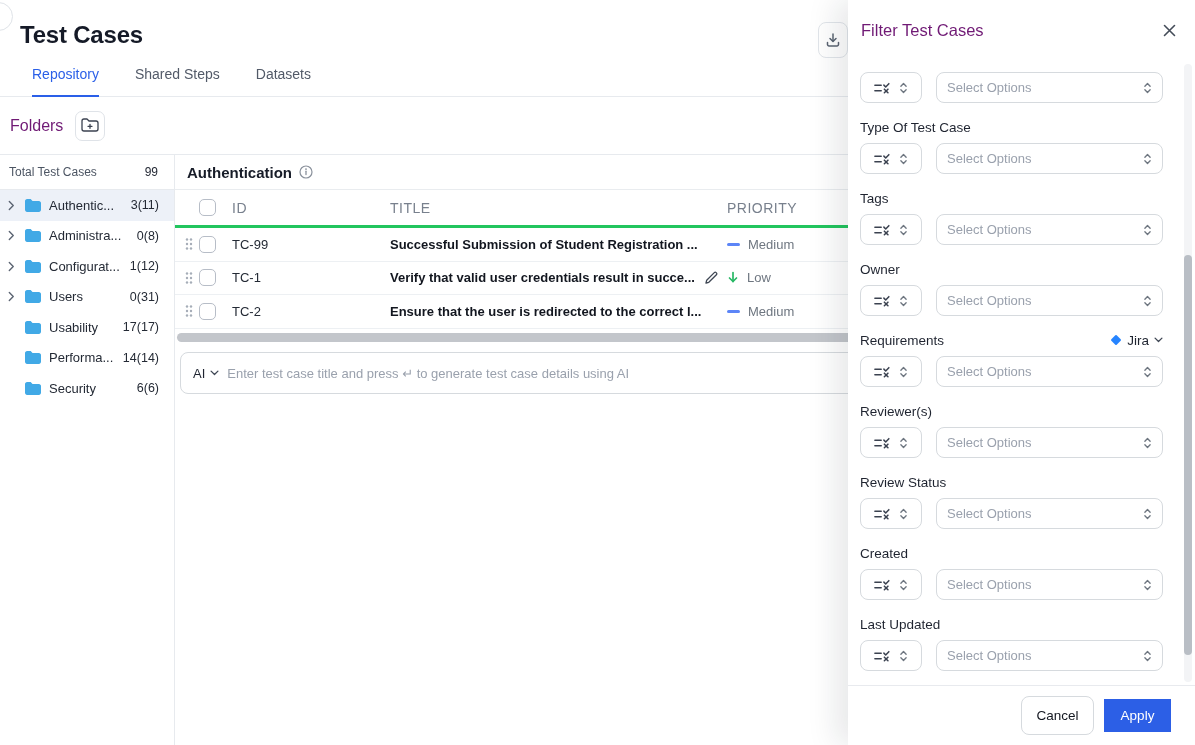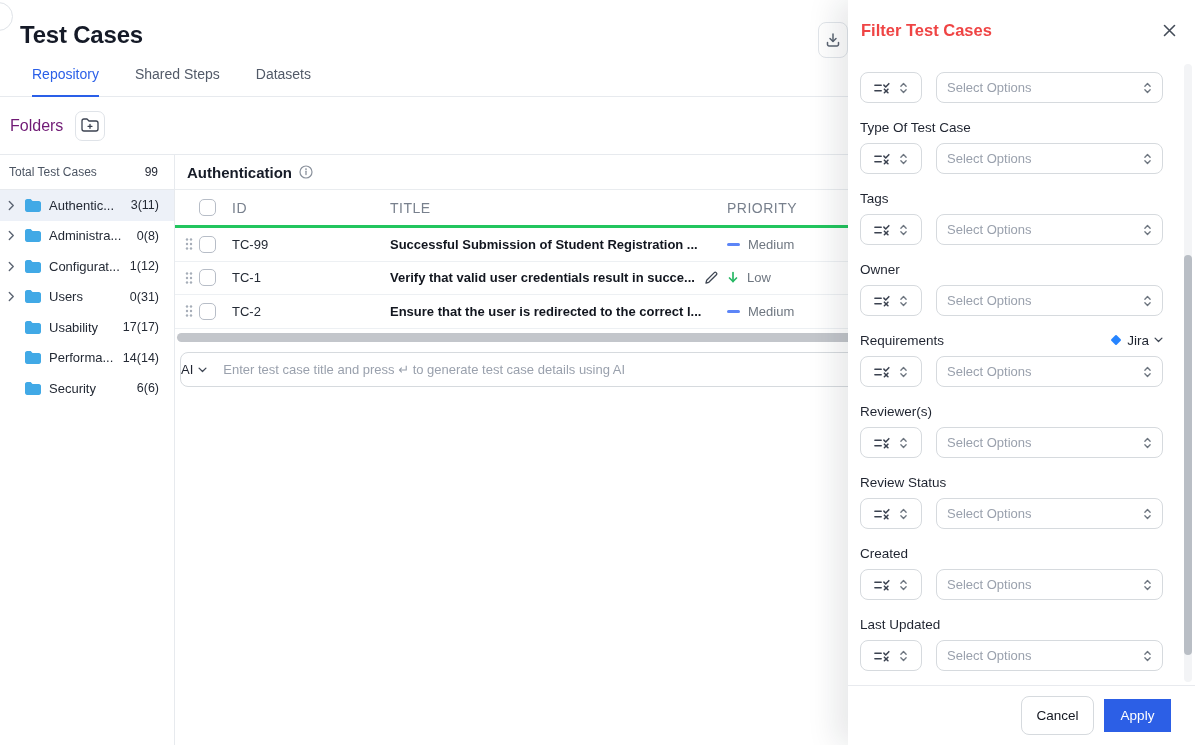--- a/index.html
+++ b/index.html
@@ -47,30 +47,30 @@
     color:#78808d; font-weight:500; }
   .t-row { height:33.5px; border-bottom:1px solid #edf0f3; font-size:13px; }
   .checkbox { width:17px; height:17px; border:1.5px solid #b7bdc7; border-radius:5px; background:#fff; cursor:pointer; }
   .drag-col { display:flex; align-items:center; }
   .cell-id { color:#242a35; }
   .cell-title { font-weight:600; color:#12161f; display:flex; align-items:center; gap:9px; white-space:nowrap; overflow:hidden; }
   .cell-priority { display:flex; align-items:center; gap:8px; }
   .pri-dash { width:13px; height:3px; border-radius:2px; background:currentColor; }
   .pri-label { color:#6e7680; font-size:13px; }
   .h-scroll { position:absolute; left:2px; top:178px; width:860px; height:9px; border-radius:5px; background:#c3c6cb; }
-  .ai-bar { position:absolute; left:5px; top:197px; width:880px; height:35px; border:1px solid #d6dade;
-    border-radius:8px; display:flex; align-items:center; padding:0 0; gap:14px; background:#fff; }
+  .ai-bar { position:absolute; left:5px; top:197px; width:880px; height:42px; border:1px solid #d6dade;
+    border-radius:8px; display:flex; align-items:center; padding:0 12px; gap:6px; background:#fff; }
   .ai-chip { display:flex; align-items:center; gap:5px; font-size:13px; font-weight:500; color:#1f2430; cursor:pointer; }
   .ai-input { border:none; outline:none; flex:1; font-size:13px; font-family:inherit; color:#1c212c; background:transparent; }
   .ai-input::placeholder { color:#9aa1ad; }
   
   .panel { position:absolute; top:0; left:848px; width:347px; bottom:0; background:#fff;
     box-shadow:-12px 0 28px rgba(18,26,40,.10); z-index:10; }
   .panel-head { height:60px; display:flex; align-items:center; padding:0 16px 0 13px; }
-  .panel-title { font-size:16.5px; font-weight:700; color:#ef4444; }
+  .panel-title { font-size:16.5px; font-weight:400; color:#701a75; }
   .close-btn { margin-left:auto; background:none; border:none; padding:2px; cursor:pointer; display:flex; }
   .panel-body { position:absolute; top:60px; left:0; right:0; bottom:60px; overflow:hidden; padding:12px 32px 0 12px; }
   .field { margin-bottom:16px;border-radius:11px; }
   .f-label-row { display:flex; align-items:center; margin-bottom:8px; height:16px;
     font-size:13.5px; font-weight:500; color:#1f2430; }
   .jira-select { margin-left:auto; display:flex; align-items:center; gap:5px; font-weight:400; cursor:pointer; }
   .f-controls { display:flex; gap:14px; }
   .op-btn { width:62px; height:31px; flex:none; border:1px solid #d6dade; border-radius:8px; background:#fff;
     display:flex; align-items:center; justify-content:center; gap:7px; padding:0; cursor:pointer; }
   .select-box { flex:1; height:31px; border:1px solid #d6dade; border-radius:8px; display:flex; align-items:center;

